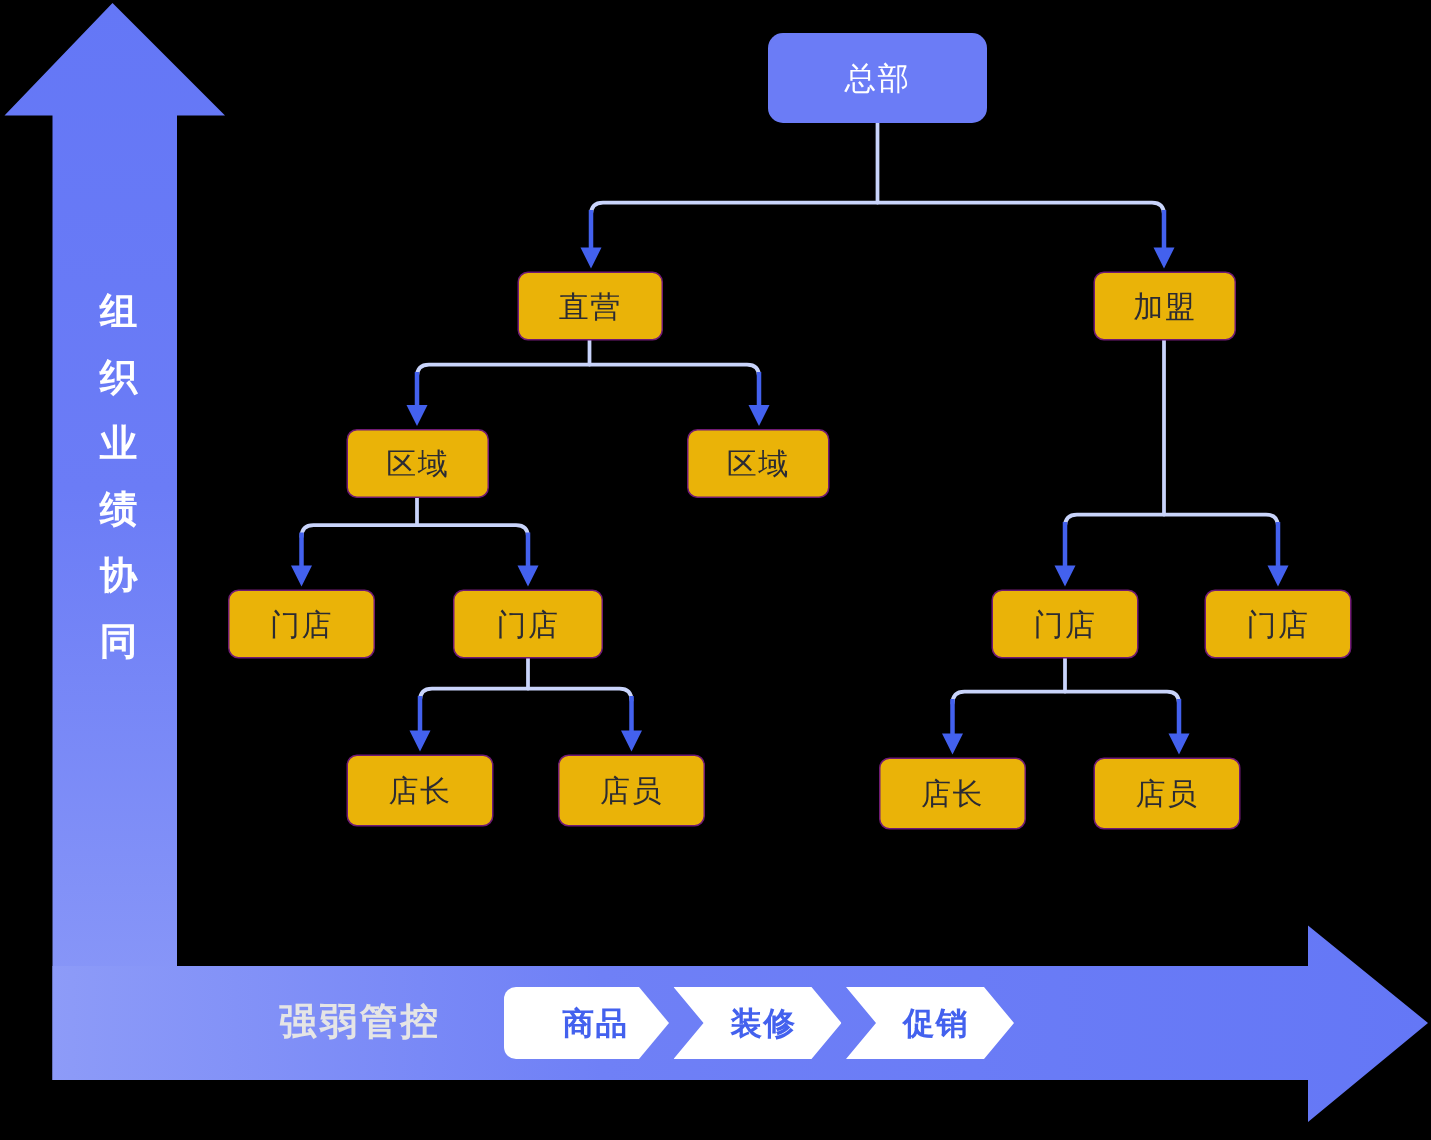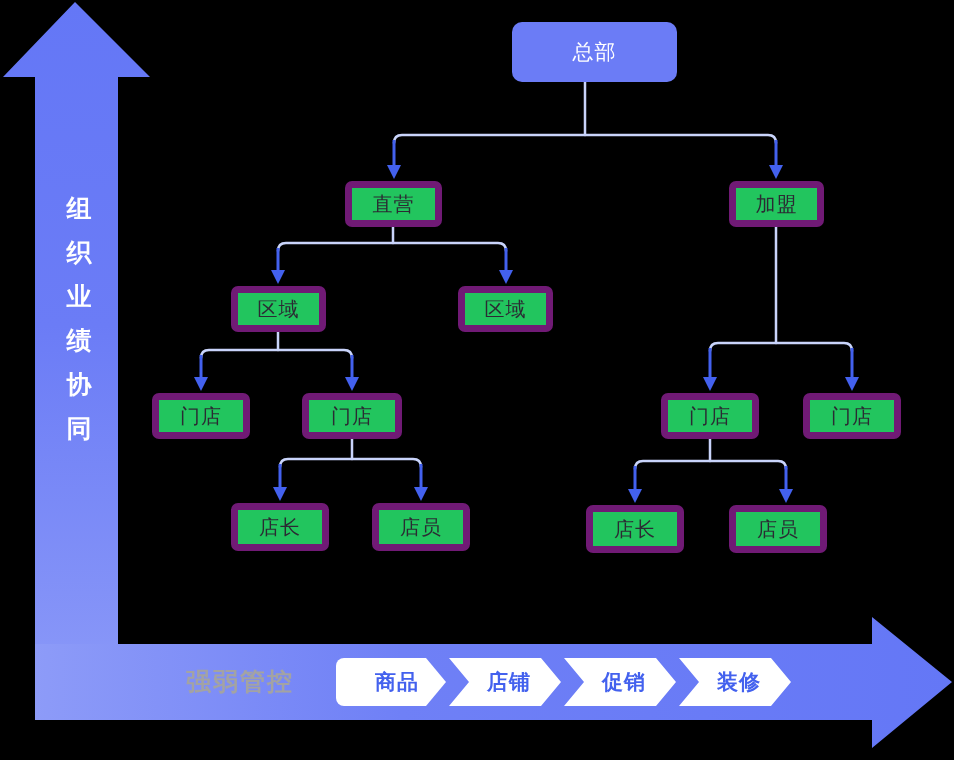--- a/index.html
+++ b/index.html
@@ -30,22 +30,22 @@
     box-sizing: border-box;
     display: flex;
     align-items: center;
     justify-content: center;
     border-radius: 7px;
     font-size: 20px;
     letter-spacing: 1px;
     white-space: nowrap;
   }
   .node.plain {
-    background: #22c55e;
-    border: 7px solid #701a75;
+    background: #eab308;
+    border: 1px solid #701a75;
     color: #2B2B33;
   }
   .node.root {
     background: #6B7CF6;
     border: none;
     color: #FFFFFF;
     border-radius: 10px;
     font-size: 21px;
   }
 
@@ -64,21 +64,21 @@
     line-height: 44px;
     letter-spacing: 0;
   }
   .v-axis-label span { display: block; }
 
   
   .h-axis-label {
     position: absolute;
     left: 186px;
     top: 664px;
-    color: #a3a3a3;
+    color: #e5e5e5;
     font-size: 25px;
     font-weight: bold;
     letter-spacing: 2px;
     line-height: 34px;
   }
   #chevron-strip {
     position: absolute;
     left: 336px;
     top: 658px;
     height: 48px;
@@ -139,23 +139,22 @@
     <span>业</span>
     <span>绩</span>
     <span>协</span>
     <span>同</span>
   </div>
 
   <div class="h-axis-label">强弱管控</div>
 
   <div id="chevron-strip">
     <div class="chevron first">商品</div>
-    <div class="chevron">店铺</div>
+    <div class="chevron">装修</div>
     <div class="chevron">促销</div>
-    <div class="chevron">装修</div>
   </div>
 
   <svg id="connector-layer" viewBox="0 0 954 760" xmlns="http://www.w3.org/2000/svg">
     <g fill="none" stroke="#C9D4FB" stroke-width="2.5" stroke-linecap="round">
 
       <path d="M 585 82 L 585 135"></path>
       <path d="M 394 143 Q 394 135 402 135 L 768 135 Q 776 135 776 143"></path>
 
       <path d="M 393 227 L 393 243"></path>
       <path d="M 278 251 Q 278 243 286 243 L 498 243 Q 506 243 506 251"></path>
@@ -196,21 +195,21 @@
       <polygon points="352,391 345,377 359,377"></polygon>
       <polygon points="280,501 273,487 287,487"></polygon>
       <polygon points="421,501 414,487 428,487"></polygon>
       <polygon points="710,391 703,377 717,377"></polygon>
       <polygon points="852,391 845,377 859,377"></polygon>
       <polygon points="635,503 628,489 642,489"></polygon>
       <polygon points="786,503 779,489 793,489"></polygon>
     </g>
   </svg>
 
-  <div class="node root" style="left: 512px; top: 22px; width: 165px; height: 60px;">总部</div>
+  <div class="node root" style="left: 512px; top: 22px; width: 146px; height: 60px;">总部</div>
   <div class="node plain" style="left: 345px; top: 181px; width: 97px; height: 46px;">直营</div>
   <div class="node plain" style="left: 729px; top: 181px; width: 95px; height: 46px; font-family: Liberation Mono, monospace;">加盟</div>
   <div class="node plain" style="left: 231px; top: 286px; width: 95px; height: 46px;">区域</div>
   <div class="node plain" style="left: 458px; top: 286px; width: 95px; height: 46px;">区域</div>
   <div class="node plain" style="left: 152px; top: 393px; width: 98px; height: 46px;">门店</div>
   <div class="node plain" style="left: 302px; top: 393px; width: 100px; height: 46px;">门店</div>
   <div class="node plain" style="left: 661px; top: 393px; width: 98px; height: 46px;">门店</div>
   <div class="node plain" style="left: 803px; top: 393px; width: 98px; height: 46px;">门店</div>
   <div class="node plain" style="left: 231px; top: 503px; width: 98px; height: 48px;">店长</div>
   <div class="node plain" style="left: 372px; top: 503px; width: 98px; height: 48px;">店员</div>

